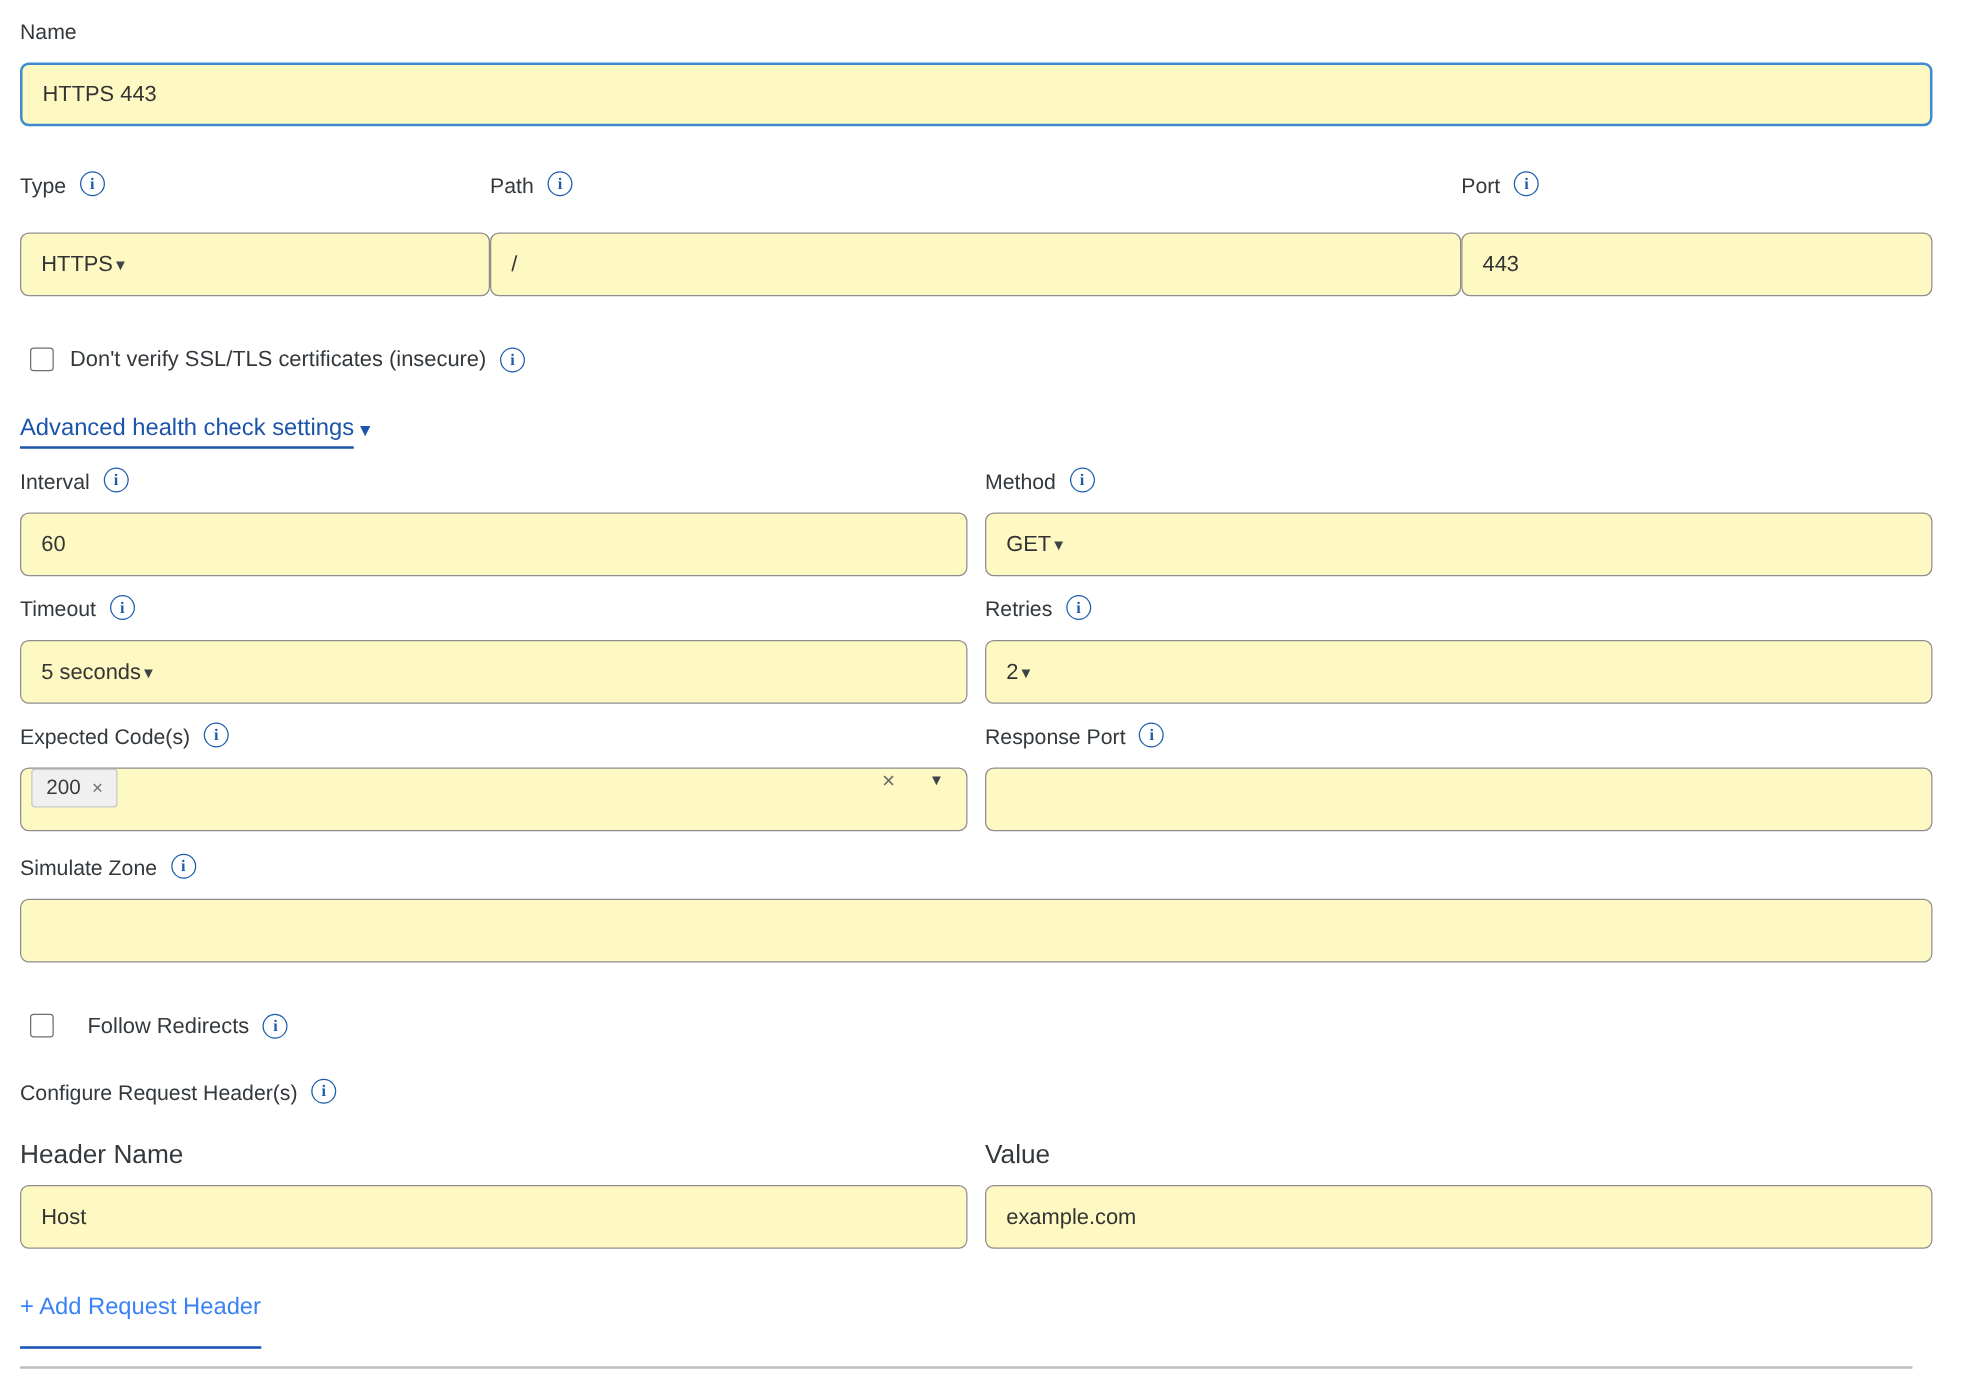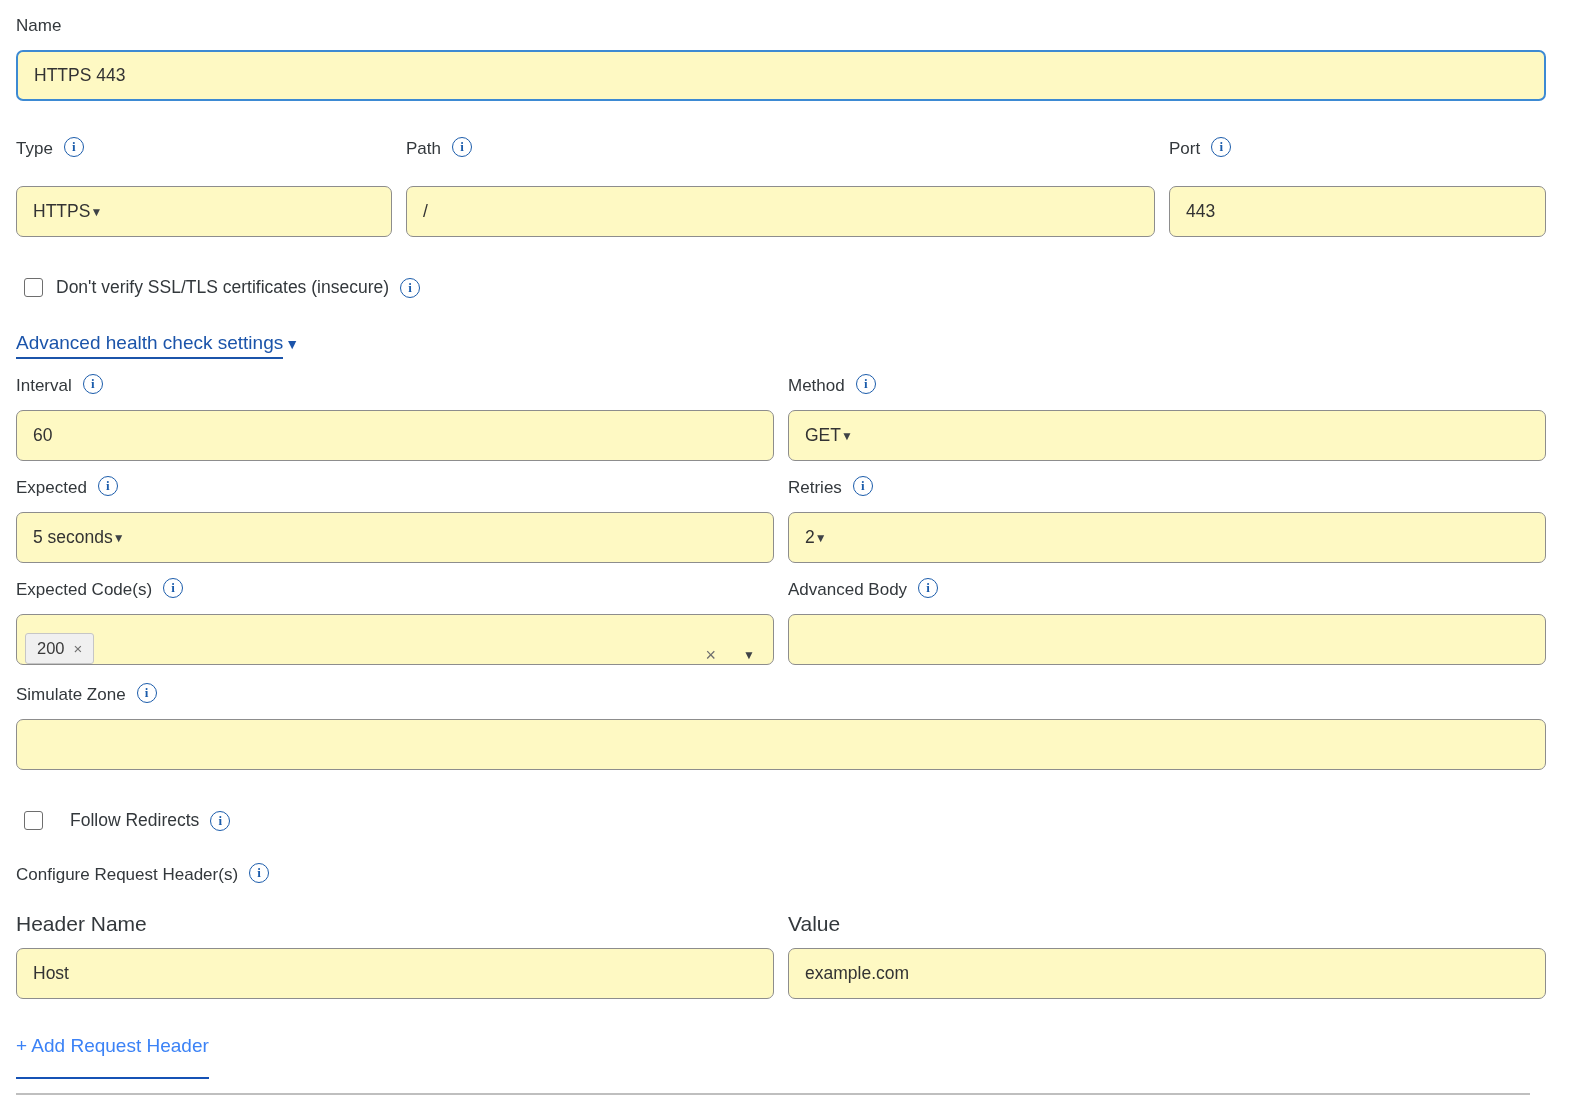--- a/index.html
+++ b/index.html
@@ -78,21 +78,20 @@
     font-size: 12px;
     color: #3f4347;
     line-height: 1;
     user-select: none;
   }
 
   
   .row-3 {
     display: grid;
     grid-template-columns: 376px 1fr 377px;
-    column-gap: 14px;
   }
   .row-2 {
     display: grid;
     grid-template-columns: 1fr 1fr;
     column-gap: 14px;
   }
 
   
   .checkbox-row {
     display: flex;
@@ -140,21 +139,21 @@
     font-size: 19px;
     color: #3b82f6;
     border-bottom: 2.5px solid #1552b5;
     padding-bottom: 20px;
     cursor: pointer;
   }
 
   
   .multiselect {
     display: flex;
-    align-items: flex-end;
+    align-items: flex-start;
     padding: 0 18px 0 8px;
     cursor: pointer;
     gap: 22px;
   }
   .tag {
     display: inline-flex;
     align-items: center;
     background: #f0f0f0;
     border: 1px solid #c6c6c6;
     border-radius: 3px;
@@ -260,21 +259,21 @@
   <div class="row-2 mb-15">
     <input class="field" type="text" value="60" style="">
     <div class="field select">
       <span>GET</span>
       <span class="caret">▼</span>
     </div>
   </div>
 
   <div class="row-2">
     <div class="label">
-      <span class="lbl-text">Expected</span>
+      <span class="lbl-text">Timeout</span>
       <span class="info">i</span>
     </div>
     <div class="label">
       <span class="lbl-text">Retries</span>
       <span class="info">i</span>
     </div>
   </div>
   <div class="row-2 mb-15">
     <div class="field select">
       <span>5 seconds</span>
@@ -285,21 +284,21 @@
       <span class="caret">▼</span>
     </div>
   </div>
 
   <div class="row-2">
     <div class="label">
       <span class="lbl-text">Expected Code(s)</span>
       <span class="info">i</span>
     </div>
     <div class="label">
-      <span class="lbl-text">Advanced Body</span>
+      <span class="lbl-text">Response Port</span>
       <span class="info">i</span>
     </div>
   </div>
   <div class="row-2 mb-18">
     <div class="field multiselect">
       <span class="tag">
         <span>200</span>
         <span class="tag-x">×</span>
       </span>
       <span class="ms-controls">

